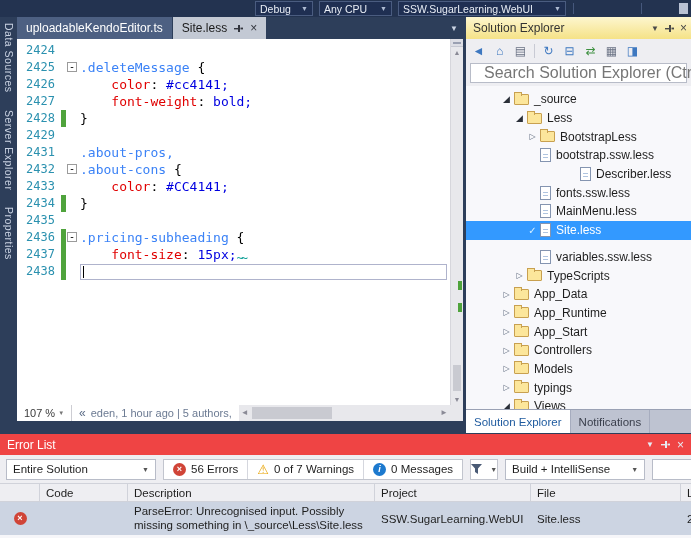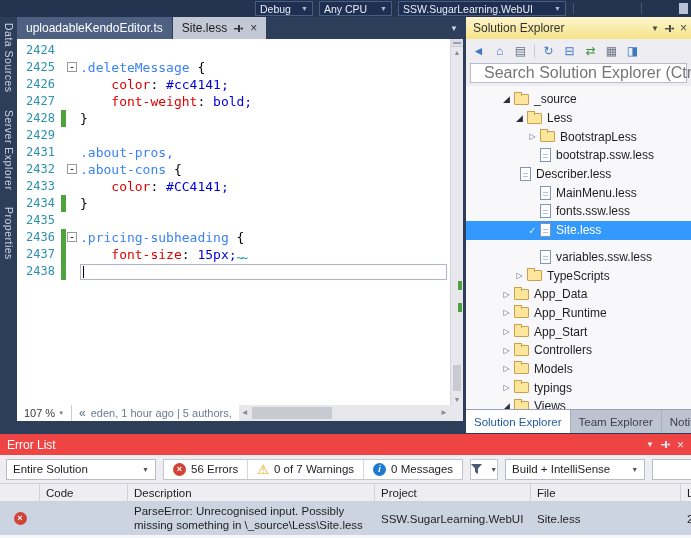--- a/index.html
+++ b/index.html
@@ -365,35 +365,35 @@
         <div class="tree-row" style="padding-left: 60px;">
           <span class="tw-exp">▷</span>
           <span class="tw-icon icon-folder"></span>
           <span class="tw-label">BootstrapLess</span>
         </div>
         <div class="tree-row" style="padding-left: 60px;">
           <span class="tw-exp"></span>
           <span class="tw-icon icon-file"></span>
           <span class="tw-label">bootstrap.ssw.less</span>
         </div>
-        <div class="tree-row" style="padding-left: 40px;">
+        <div class="tree-row" style="padding-left: 80px; margin-left: 20px;">
           <span class="tw-exp"></span>
           <span class="tw-icon icon-file"></span>
           <span class="tw-label">Describer.less</span>
+        </div>
+        <div class="tree-row" style="padding-left: 60px;">
+          <span class="tw-exp"></span>
+          <span class="tw-icon icon-file"></span>
+          <span class="tw-label">fonts.ssw.less</span>
         </div>
         <div class="tree-row" style="padding-left: 60px;">
           <span class="tw-exp"></span>
           <span class="tw-icon icon-file"></span>
           <span class="tw-label">MainMenu.less</span>
         </div>
-        <div class="tree-row" style="padding-left: 60px;">
-          <span class="tw-exp"></span>
-          <span class="tw-icon icon-file"></span>
-          <span class="tw-label">fonts.ssw.less</span>
-        </div>
         <div class="tree-row selected" style="padding-left: 60px;">
           <span class="tw-exp tw-check">✓</span>
           <span class="tw-icon icon-file"></span>
           <span class="tw-label">Site.less</span>
         </div>
         <div class="tree-row" style="padding-left: 60px; margin-top: 8px;">
           <span class="tw-exp"></span>
           <span class="tw-icon icon-file"></span>
           <span class="tw-label">variables.ssw.less</span>
         </div>
@@ -434,23 +434,20 @@
         </div>
         <div class="tree-row" style="padding-left: 34px;">
           <span class="tw-exp open">◢</span>
           <span class="tw-icon icon-folder"></span>
           <span class="tw-label">Views</span>
         </div>
       </div>
     <div id="se-tabs">
         <div class="se-tab active">
           <span>Solution Explorer</span>
-        </div>
-        <div class="se-tab">
-          <span>Team Explorer</span>
         </div>
         <div class="se-tab">
           <span>Notifications</span>
         </div>
       </div>
   </div>
 
   <div id="error-list">
     <div id="el-title">
       <span>Error List</span>

